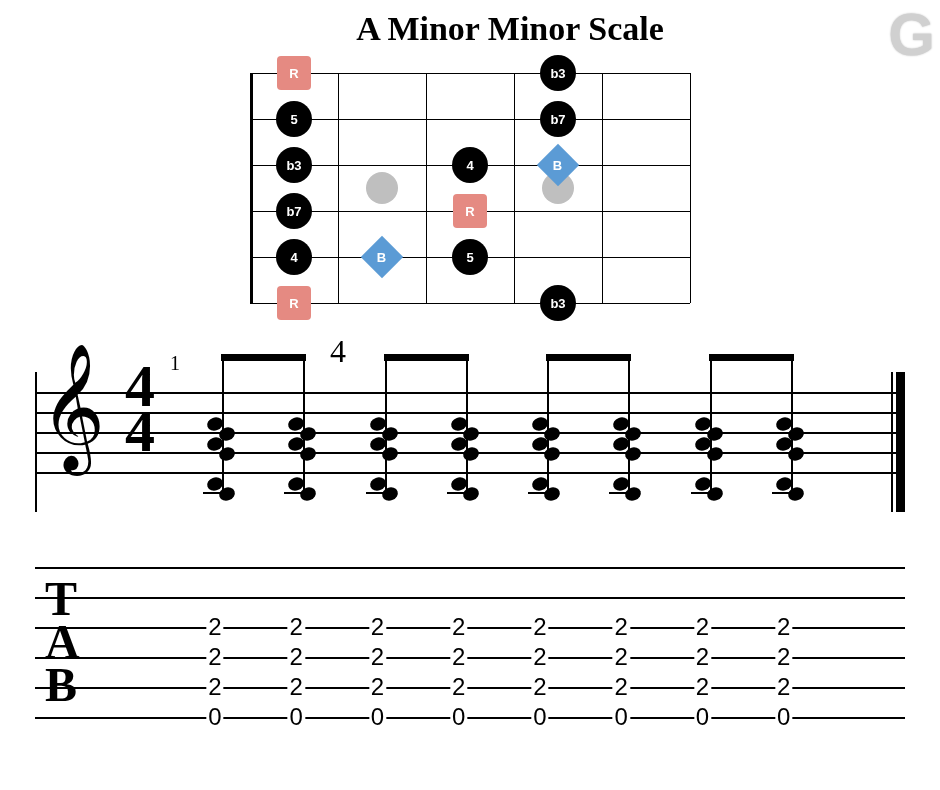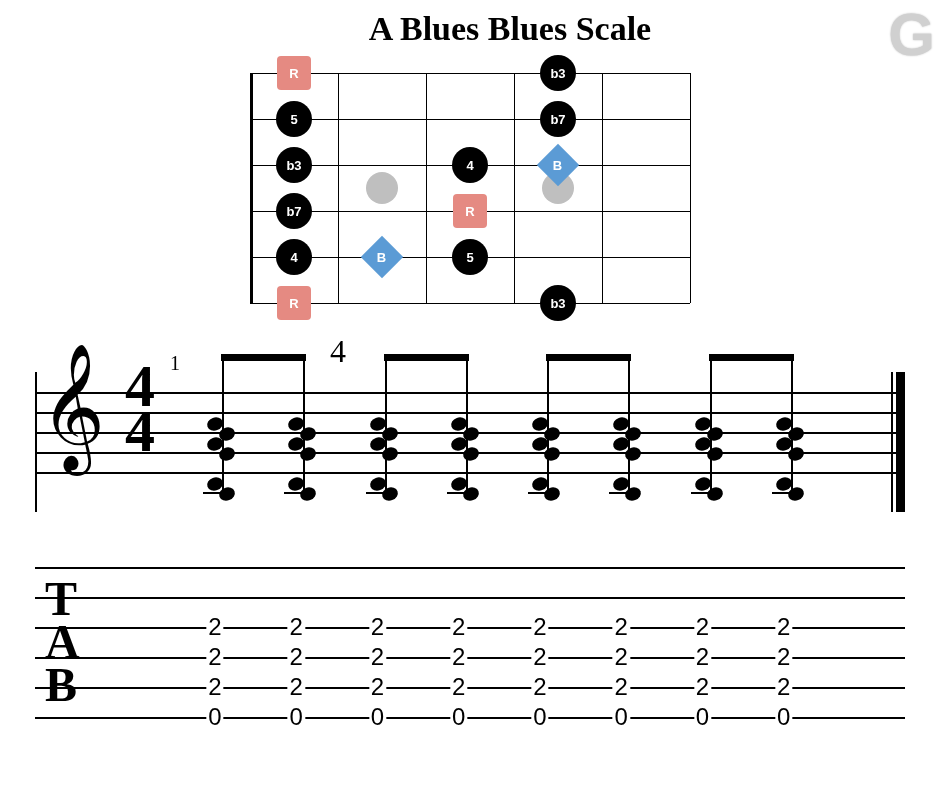--- a/index.html
+++ b/index.html
@@ -226,21 +226,21 @@
     font-family: Arial, sans-serif;
     background: #fff;
     padding: 0 2px;
     transform: translate(-50%, -50%);
   }
 </style>
 </head>
 <body>
 
 <div class="watermark">G</div>
-<div class="title">A Blues Blues Scale</div>
+<div class="title">A Minor Minor Scale</div>
 
 <div class="fretboard" id="fretboard">
     <div class="string" style="top: 0px;"></div>
     <div class="string" style="top: 46px;"></div>
     <div class="string" style="top: 92px;"></div>
     <div class="string" style="top: 138px;"></div>
     <div class="string" style="top: 184px;"></div>
     <div class="string" style="top: 230px;"></div>
     <div class="nut"></div>
     <div class="fret" style="left: 88px;"></div>

